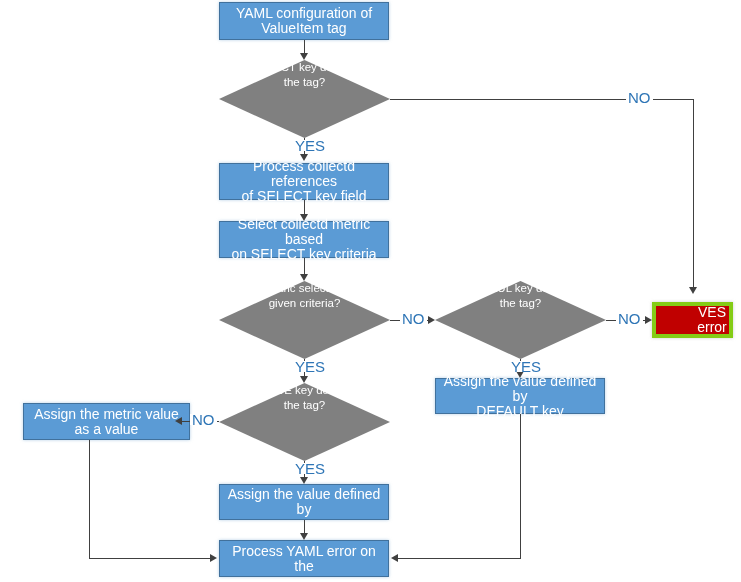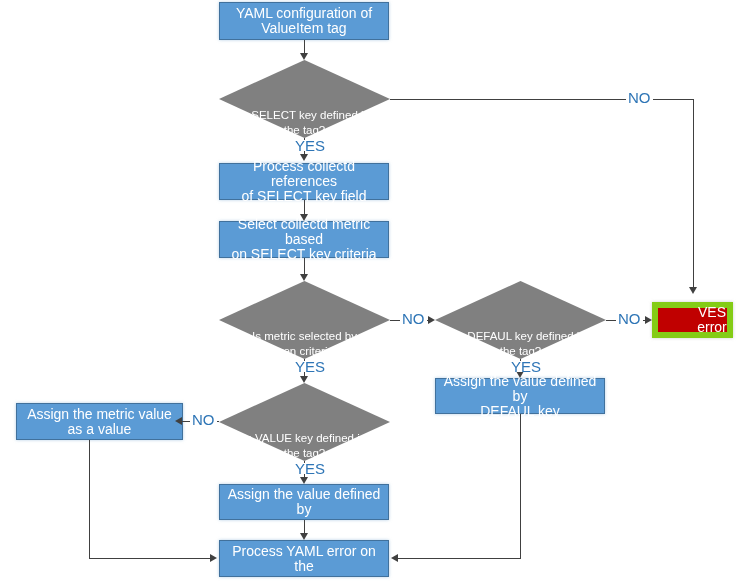--- a/index.html
+++ b/index.html
@@ -26,31 +26,31 @@
     line-height: 15px;
     display: flex;
     align-items: center;
     justify-content: center;
     text-align: center;
     padding: 2px 4px;
     box-shadow: 0 0 3px rgba(120,170,210,0.55);
   }
   .node-box.error {
     background: #C00000;
-    border: 6px solid #84cc16;
+    border: 4px solid #84cc16;
     box-shadow: 0 0 3px rgba(170,170,170,0.6);
     padding-left: 43px;
   }
   .node-box span { display: block; }
 
   
   .node-diamond {
     position: absolute;
     display: flex;
-    align-items: flex-end;
+    align-items: flex-start;
     justify-content: center;
   }
   .node-diamond .dia-shape {
     position: absolute;
     inset: 0;
     background: #808080;
     -webkit-clip-path: polygon(50% 0%, 100% 50%, 50% 100%, 0% 50%);
     clip-path: polygon(50% 0%, 100% 50%, 50% 100%, 0% 50%);
     filter: drop-shadow(0 0 2px rgba(150,195,230,0.9));
   }
@@ -158,33 +158,33 @@
 
   <div class="node-box error" style="left:652px; top:302px; width:81px; height:36px;">
     <div>
       <span>VES error</span>
     </div>
   </div>
 
   <div class="node-box" style="left:435px; top:378px; width:170px; height:36px;">
     <div>
       <span>Assign the value defined by</span>
-      <span>DEFAUL key</span>
+      <span>DEFAULT key</span>
     </div>
   </div>
 
   <div class="node-diamond" style="left:219px; top:383px; width:171px; height:78px;">
     <div class="dia-shape"></div>
     <div class="dia-text">
       <span>Is VALUE key</span>
       <span>defined in the tag?</span>
     </div>
   </div>
 
-  <div class="node-box" style="left:16px; top:403px; width:167px; height:37px;">
+  <div class="node-box" style="left:23px; top:403px; width:167px; height:37px;">
     <div>
       <span>Assign the metric value</span>
       <span>as a value</span>
     </div>
   </div>
 
   <div class="node-box" style="left:219px; top:484px; width:170px; height:36px;">
     <div>
       <span>Assign the value defined by</span>
     </div>

